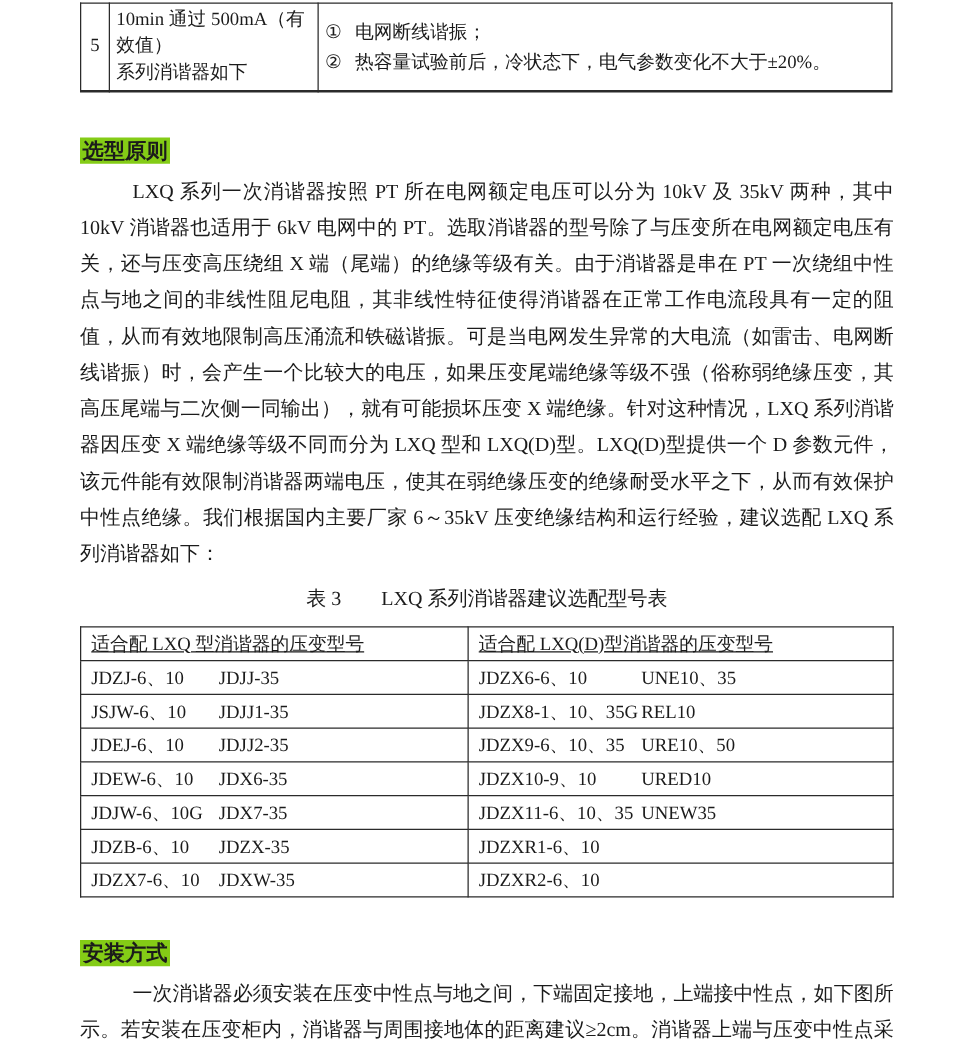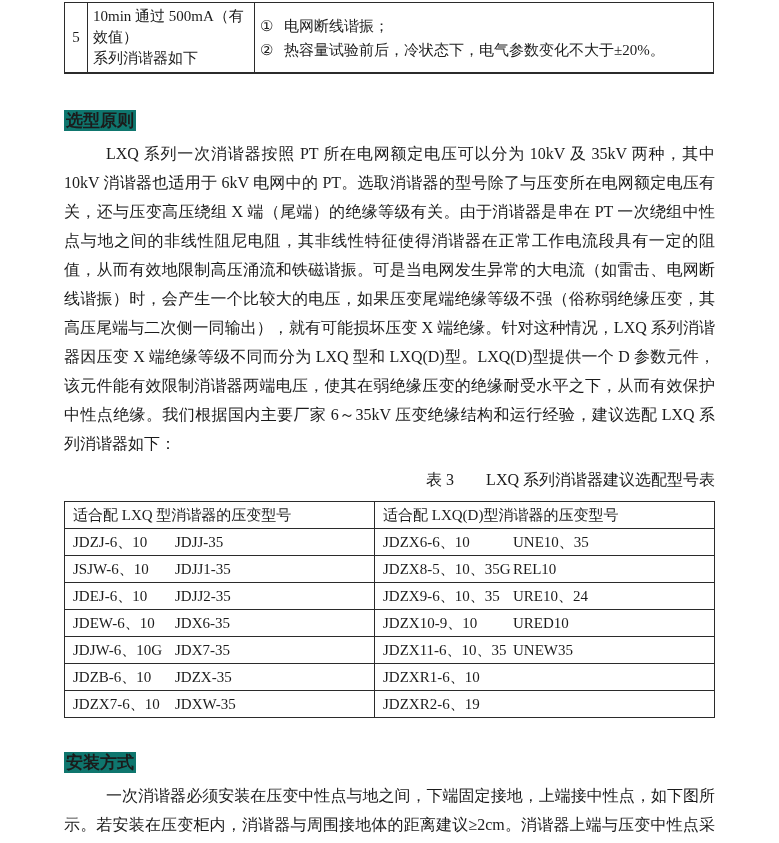--- a/index.html
+++ b/index.html
@@ -38,37 +38,37 @@
   .crit-marker { flex: 0 0 24px; text-align: left; }
 
   
   .section-heading {
     margin-top: 34px;
     font-size: 17px;
     font-weight: bold;
     line-height: 25px;
   }
   .section-heading span {
-    background: #0f766e;
+    background: #84cc16;
     padding: 1px 2px;
   }
 
   
   .para {
     margin-top: 6px;
     font-size: 16px;
     line-height: 29px;
     text-align: justify;
     text-indent: 42px;
   }
 
   
   .table-caption {
     margin-top: 10px;
-    text-align: right;
+    text-align: center;
     font-size: 16px;
     line-height: 24px;
   }
 
   
   table.model-table {
     margin-top: 9px;
     width: 650px;
     border-collapse: collapse;
     table-layout: fixed;
@@ -77,21 +77,21 @@
   table.model-table td {
     border: 1px solid #2b2b2b;
     height: 27px;
     vertical-align: middle;
     padding: 2px 6px 2px 8px;
     white-space: nowrap;
     overflow: hidden;
   }
   table.model-table col.c-left  { width: 310px; }
   table.model-table col.c-right { width: 340px; }
-  td.header-cell { height: 29px; }
+  td.header-cell { height: 29px; text-decoration: underline; }
   .model-a { display: inline-block; min-width: 102px; }
   .model-a-wide { display: inline-block; min-width: 130px; }
 
   .install-heading { margin-top: 32px; }
 </style>
 </head>
 <body>
 
 <div class="page">
 
@@ -133,41 +133,41 @@
         <tr>
       <td class="header-cell">适合配 LXQ 型消谐器的压变型号</td>
       <td class="header-cell">适合配 LXQ(D)型消谐器的压变型号</td>
     </tr>
     <tr>
       <td><span class="model-a">JDZJ-6、10</span><span>JDJJ-35</span></td>
       <td><span class="model-a-wide">JDZX6-6、10</span><span>UNE10、35</span></td>
     </tr>
     <tr>
       <td><span class="model-a">JSJW-6、10</span><span>JDJJ1-35</span></td>
-      <td><span class="model-a-wide">JDZX8-5、10、35G</span><span>REL10</span></td>
+      <td><span class="model-a-wide">JDZX8-1、10、35G</span><span>REL10</span></td>
     </tr>
     <tr>
       <td><span class="model-a">JDEJ-6、10</span><span>JDJJ2-35</span></td>
-      <td><span class="model-a-wide">JDZX9-6、10、35</span><span>URE10、24</span></td>
+      <td><span class="model-a-wide">JDZX9-6、10、35</span><span>URE10、50</span></td>
     </tr>
     <tr>
       <td><span class="model-a">JDEW-6、10</span><span>JDX6-35</span></td>
       <td><span class="model-a-wide">JDZX10-9、10</span><span>URED10</span></td>
     </tr>
     <tr>
       <td><span class="model-a">JDJW-6、10G</span><span>JDX7-35</span></td>
       <td><span class="model-a-wide">JDZX11-6、10、35</span><span>UNEW35</span></td>
     </tr>
     <tr>
       <td><span class="model-a">JDZB-6、10</span><span>JDZX-35</span></td>
       <td><span class="model-a-wide">JDZXR1-6、10</span><span></span></td>
     </tr>
     <tr>
       <td><span class="model-a">JDZX7-6、10</span><span>JDXW-35</span></td>
-      <td><span class="model-a-wide">JDZXR2-6、19</span><span></span></td>
+      <td><span class="model-a-wide">JDZXR2-6、10</span><span></span></td>
     </tr>
   </tbody>
     </table>
 
   <div class="section-heading install-heading">
     <span>安装方式</span>
   </div>
   <p class="para">一次消谐器必须安装在压变中性点与地之间，下端固定接地，上端接中性点，如下图所示。若安装在压变柜内，消谐器与周围接地体的距离建议≥2cm。消谐器上端与压变中性点采用绝缘导线连接。消协器不分正负极，一般垂直安装，也可以水平安装。安装原理图如下：</p>
 
 </div>

